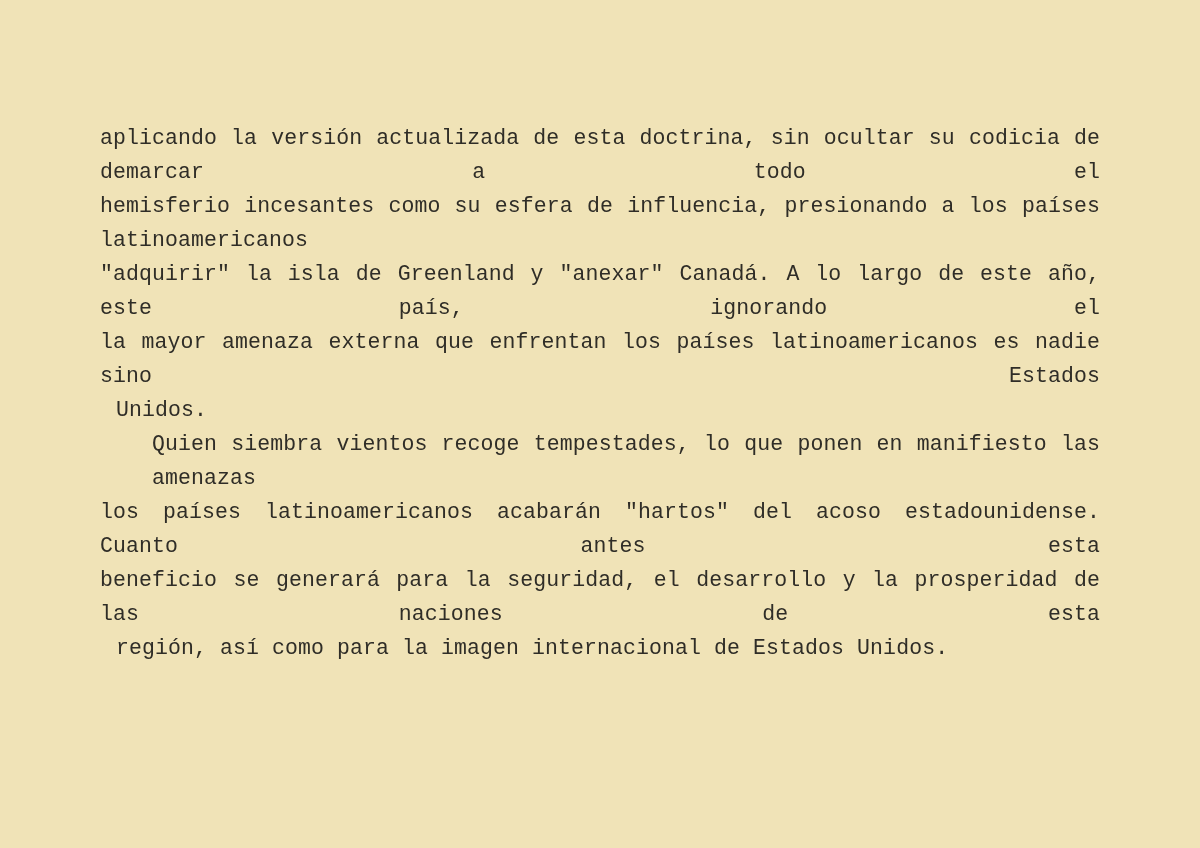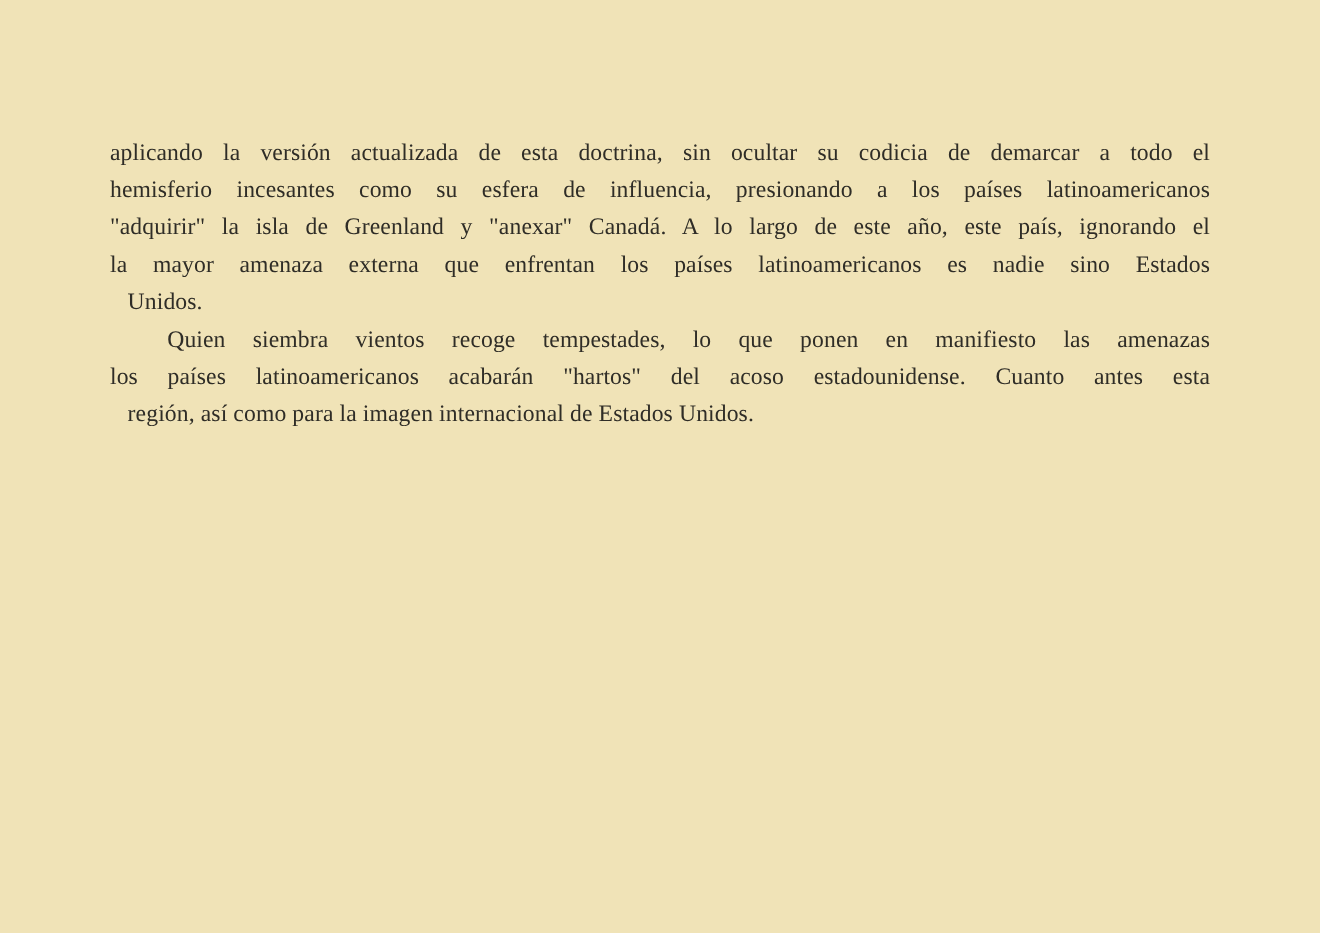--- a/index.html
+++ b/index.html
@@ -5,21 +5,21 @@
   html, body {
     margin: 0;
     padding: 0;
   }
   .page {
     position: relative;
     width: 1200px;
     height: 848px;
     background: #f0e3b7;
     overflow: hidden;
-    font-family: Liberation Serif, serif;
+    font-family: Liberation Mono, monospace;
     color: #2f2d27;
   }
   .textblock {
     position: absolute;
     left: 100px;
     top: 121px;
     width: 1000px;
     font-size: 21.5px;
     line-height: 34px;
     letter-spacing: 0.1px;
@@ -53,17 +53,18 @@
       <span class="line">aplicando la versión actualizada de esta doctrina, sin ocultar su codicia de demarcar a todo el</span>
       <span class="line">hemisferio incesantes como su esfera de influencia, presionando a los países latinoamericanos</span>
       <span class="line">"adquirir" la isla de Greenland y "anexar" Canadá. A lo largo de este año, este país, ignorando el</span>
       <span class="line">la mayor amenaza externa que enfrentan los países latinoamericanos es nadie sino Estados</span>
       <span class="line last">Unidos.</span>
     </p>
 
     <p class="para">
       <span class="line indent">Quien siembra vientos recoge tempestades, lo que ponen en manifiesto las amenazas</span>
       <span class="line">los países latinoamericanos acabarán "hartos" del acoso estadounidense. Cuanto antes esta</span>
+      <span class="line">beneficio se generará para la seguridad, el desarrollo y la prosperidad de las naciones de esta</span>
       <span class="line last">región, así como para la imagen internacional de Estados Unidos.</span>
     </p>
 
   </div>
 </div>
 
 </body></html>

